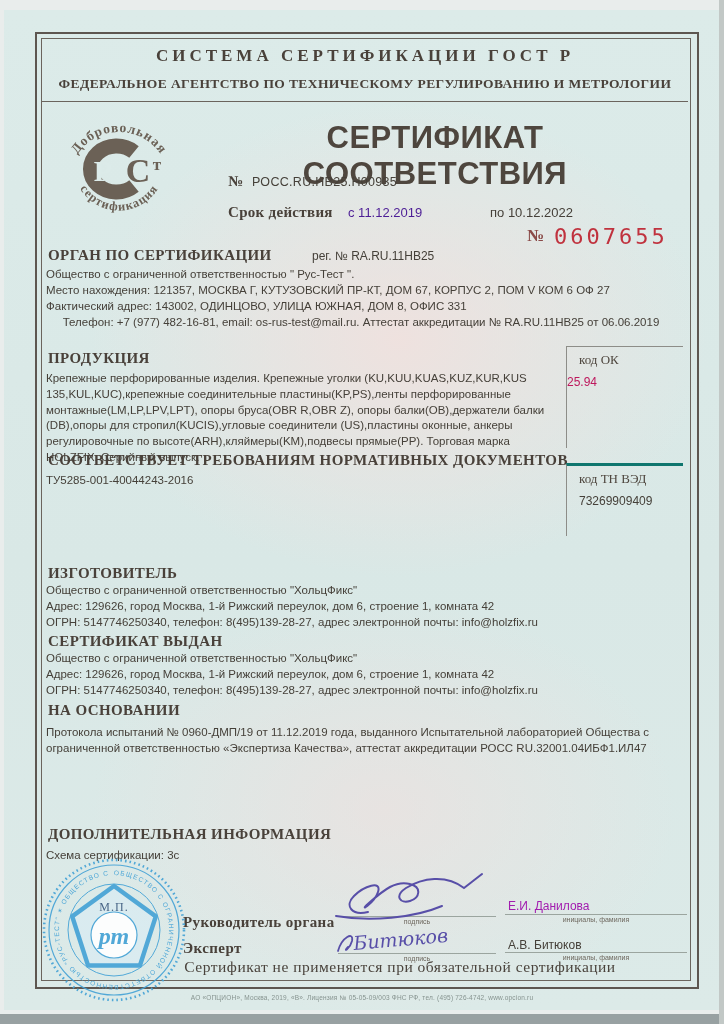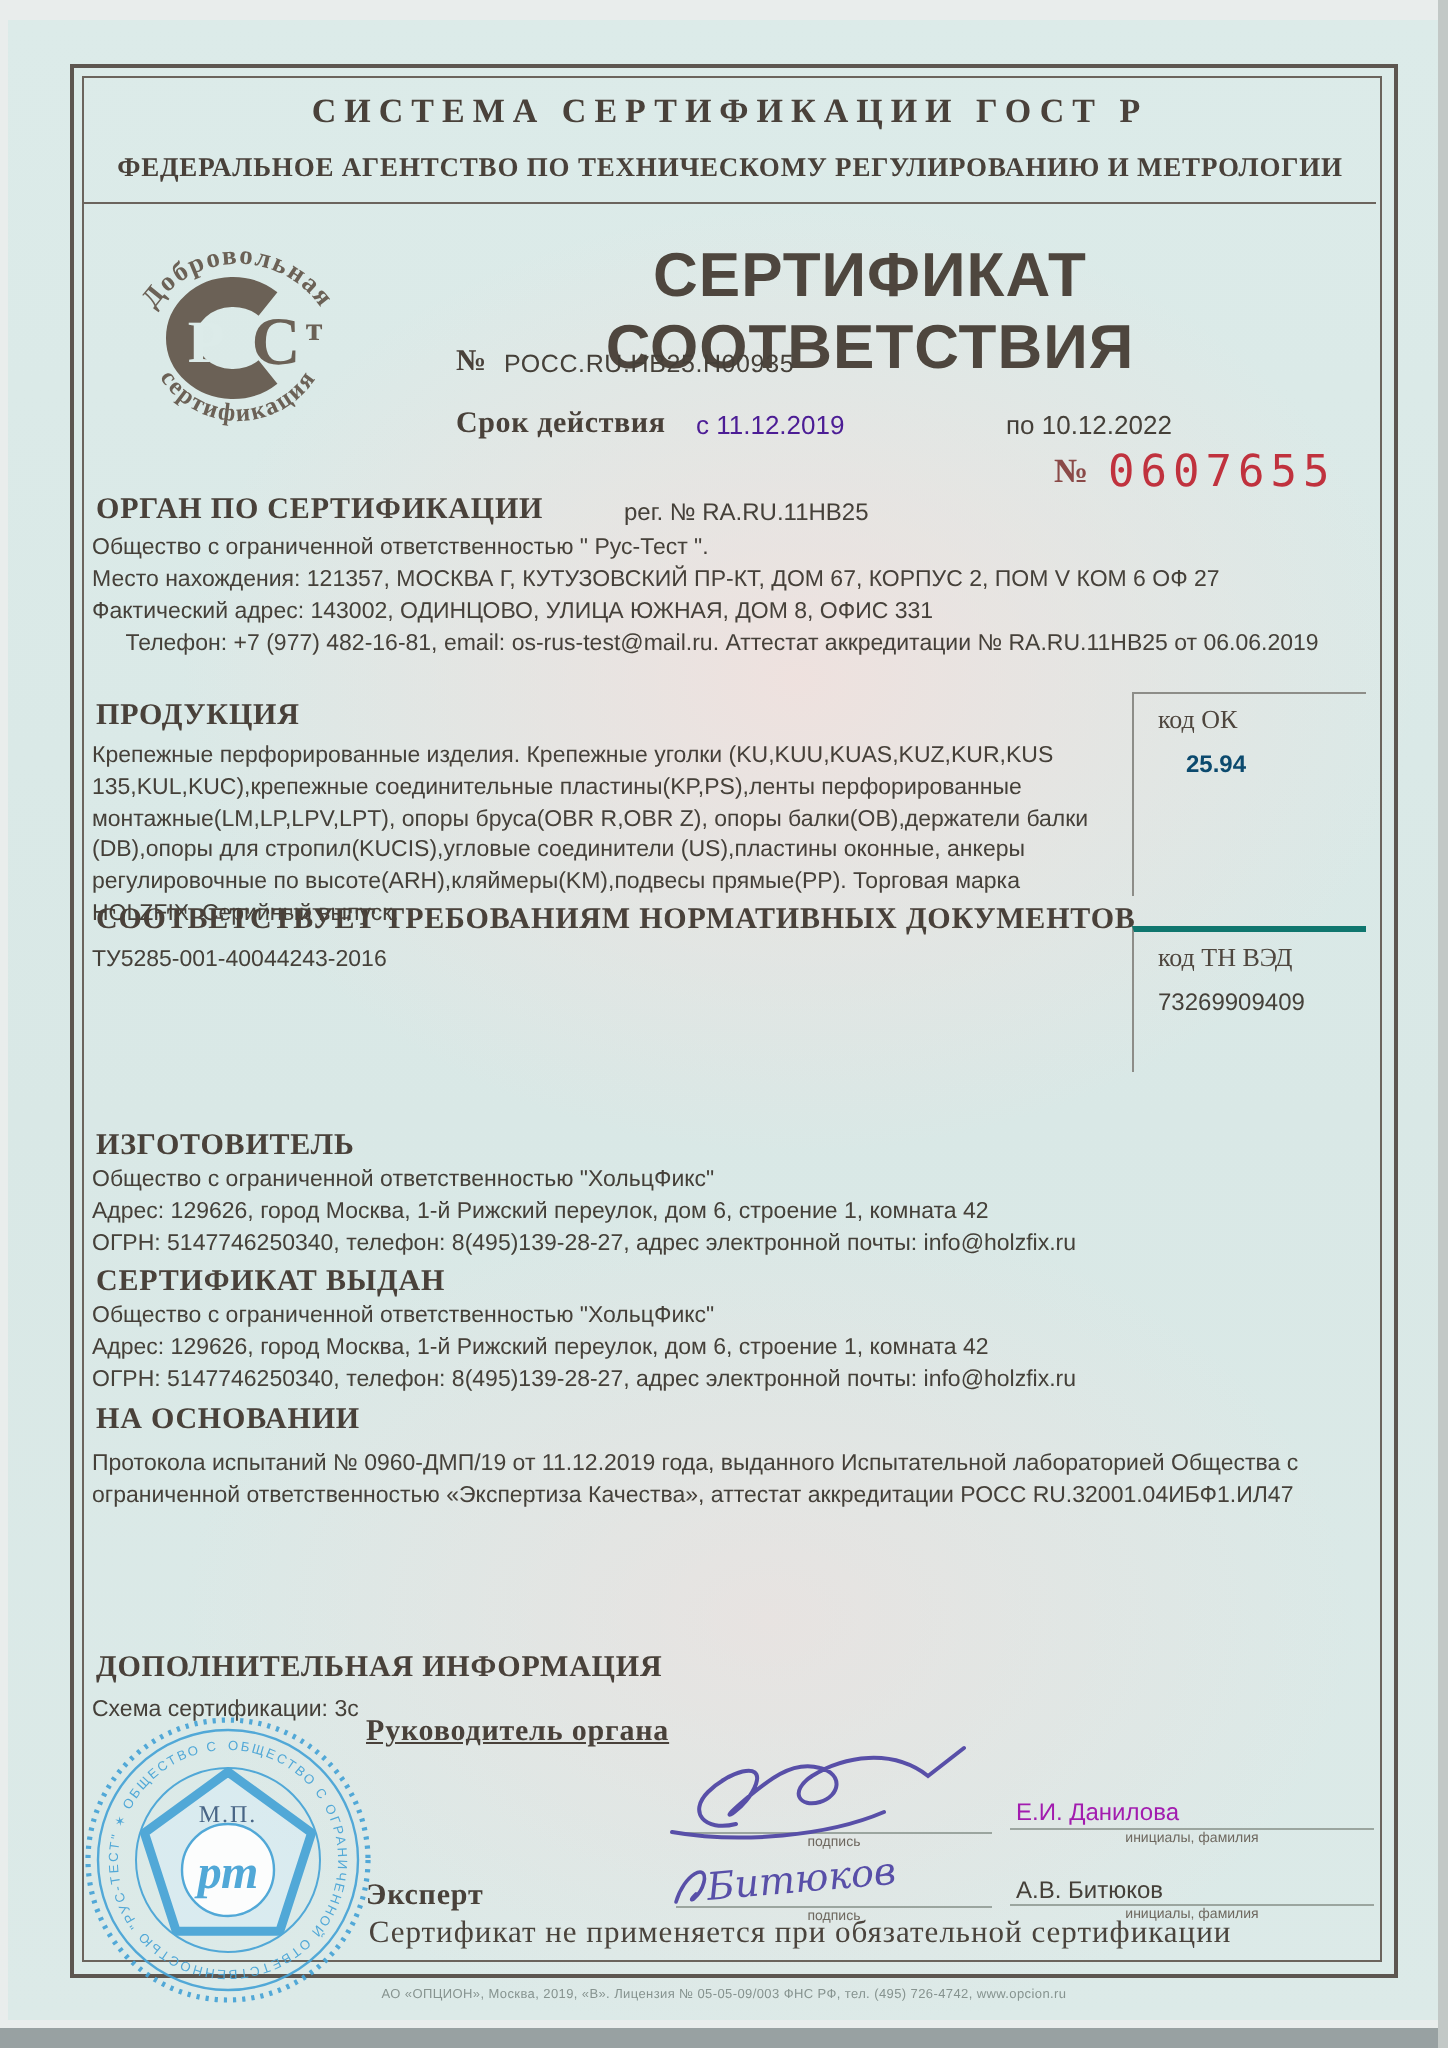--- a/index.html
+++ b/index.html
@@ -55,40 +55,40 @@
     </g>
   </svg>
 
   <div class="abs center" style="left:190px;top:120px;width:490px;font-size:31px;font-weight:bold;color:#4e463e;letter-spacing:.5px;">СЕРТИФИКАТ СООТВЕТСТВИЯ</div>
 
   <span class="abs h-serif" style="left:228px;top:173px;font-size:15px;">№</span>
   <span class="abs" style="left:252px;top:175px;font-size:12.5px;color:#454039;letter-spacing:.3px;">РОСС.RU.НВ25.Н00935</span>
 
   <span class="abs h-serif" style="left:228px;top:204px;font-size:15px;letter-spacing:.3px;">Срок действия</span>
   <span class="abs" style="left:348px;top:205px;font-size:13px;color:#4c1d95;">с 11.12.2019</span>
-  <span class="abs" style="left:503px;top:205px;font-size:13px;color:#454039;">по 10.12.2022</span>
+  <span class="abs" style="left:490px;top:205px;font-size:13px;color:#454039;">по 10.12.2022</span>
 
   <span class="abs h-serif" style="left:527px;top:226px;font-size:17px;color:#8a4a48;">№</span>
   <span class="abs" style="left:554px;top:224px;font-family:'DejaVu Sans Mono',monospace;font-size:22px;color:#c0323e;letter-spacing:3px;">0607655</span>
 
   <div>
     <span class="abs sec-h" style="left:48px;top:247px;">ОРГАН ПО СЕРТИФИКАЦИИ</span>
     <span class="abs" style="left:312px;top:249px;font-size:12px;color:#454039;">рег. № RA.RU.11НВ25</span>
     <div class="abs t" style="left:46px;top:267px;width:630px;">Общество с ограниченной ответственностью " Рус-Тест ".</div>
     <div class="abs t" style="left:46px;top:283px;width:630px;">Место нахождения: 121357, МОСКВА Г, КУТУЗОВСКИЙ ПР-КТ, ДОМ 67, КОРПУС 2, ПОМ V КОМ 6 ОФ 27</div>
     <div class="abs t" style="left:46px;top:299px;width:630px;">Фактический адрес: 143002, ОДИНЦОВО, УЛИЦА ЮЖНАЯ, ДОМ 8, ОФИС 331</div>
     <div class="abs t" style="left:46px;top:315px;width:630px;text-align:center;">Телефон: +7 (977) 482-16-81, email: os-rus-test@mail.ru. Аттестат аккредитации № RA.RU.11НВ25 от 06.06.2019</div>
   </div>
 
   <div>
     <span class="abs sec-h" style="left:48px;top:350px;">ПРОДУКЦИЯ</span>
     <div class="abs t" style="left:46px;top:371px;width:512px;line-height:15.8px;">Крепежные перфорированные изделия. Крепежные уголки (KU,KUU,KUAS,KUZ,KUR,KUS 135,KUL,KUC),крепежные соединительные пластины(KP,PS),ленты перфорированные монтажные(LM,LP,LPV,LPT), опоры бруса(OBR R,OBR Z), опоры балки(OB),держатели балки (DB),опоры для стропил(KUCIS),угловые соединители (US),пластины оконные, анкеры регулировочные по высоте(ARH),кляймеры(KM),подвесы прямые(PP). Торговая марка HOLZFIX. Серийный выпуск.</div>
     <div class="abs" style="left:566px;top:346px;width:116px;height:101px;border-left:1px solid #8d8d88;border-top:1px solid #8d8d88;">
       <div class="h-serif" style="margin:5px 0 0 12px;font-size:13px;font-weight:normal;color:#4e463e;">код ОК</div>
-      <div style="margin:7px 0 0 26px;font-size:12px;color:#0c4a6e;font-weight:bold;">25.94</div>
+      <div style="margin:7px 0 0 0;font-size:12px;color:#be185d;">25.94</div>
     </div>
   </div>
 
   <div>
     <span class="abs sec-h" style="left:48px;top:452px;">СООТВЕТСТВУЕТ ТРЕБОВАНИЯМ НОРМАТИВНЫХ ДОКУМЕНТОВ</span>
     <div class="abs t" style="left:46px;top:473px;width:500px;">ТУ5285-001-40044243-2016</div>
     <div class="abs" style="left:566px;top:463px;width:116px;height:70px;border-left:1px solid #8d8d88;border-top:3px solid #0f766e;">
       <div class="h-serif" style="margin:5px 0 0 12px;font-size:13px;font-weight:normal;color:#4e463e;">код ТН ВЭД</div>
       <div style="margin:7px 0 0 12px;font-size:12px;color:#454039;">73269909409</div>
     </div>
@@ -128,21 +128,21 @@
     <text font-size="6.6" fill="#46a3d6" letter-spacing="1.1" font-family="Liberation Sans,sans-serif">
       <textPath href="#st-ring">ОБЩЕСТВО С ОГРАНИЧЕННОЙ ОТВЕТСТВЕННОСТЬЮ "РУС-ТЕСТ" ✶ ОБЩЕСТВО С ОГРАНИЧЕННОЙ ОТВЕТСТВЕННОСТЬЮ "РУС-ТЕСТ"</textPath>
     </text>
     <polygon points="76,32 117.8,62.4 101.9,111.6 50.1,111.6 34.2,62.4" fill="rgba(214,238,250,0.45)" stroke="#46a3d6" stroke-width="4.5" stroke-linejoin="round"></polygon>
     <circle cx="76" cy="81" r="23" fill="#ffffff" stroke="#46a3d6" stroke-width="1.2"></circle>
     <text x="76" y="90" text-anchor="middle" font-family="Liberation Serif,serif" font-style="italic" font-weight="bold" font-size="24" fill="#46a3d6">рт</text>
     <text x="76" y="57" text-anchor="middle" font-family="Liberation Serif,serif" font-size="12" letter-spacing="1" fill="#3c5a7e">М.П.</text>
   </svg>
 
   <div>
-    <span class="abs sec-h" style="left:183px;top:858px;text-decoration:underline;">Руководитель органа</span>
+    <span class="abs sec-h" style="left:183px;top:914px;">Руководитель органа</span>
     <svg class="abs" style="left:330px;top:872px;z-index:6;" width="170" height="48" viewBox="0 0 170 48">
       <path d="M38,40 C22,44 14,34 24,24 C34,14 52,8 48,20 C44,32 26,42 40,30 C54,18 66,8 80,12 C92,15 90,26 80,29 C70,32 64,24 76,16 C92,6 116,2 134,16 L152,2 M6,44 C40,50 84,46 112,34" fill="none" stroke="#584fa8" stroke-width="2" stroke-linecap="round"></path>
     </svg>
     <div class="abs sigline" style="left:338px;top:916px;width:158px;"></div>
     <div class="abs tiny center" style="left:338px;top:918px;width:158px;">подпись</div>
     <div class="abs" style="left:508px;top:899px;font-size:12px;color:#a21caf;">Е.И. Данилова</div>
     <div class="abs sigline" style="left:505px;top:914px;width:182px;"></div>
     <div class="abs tiny center" style="left:505px;top:916px;width:182px;">инициалы, фамилия</div>
 
     <span class="abs sec-h" style="left:183px;top:940px;">Эксперт</span>

